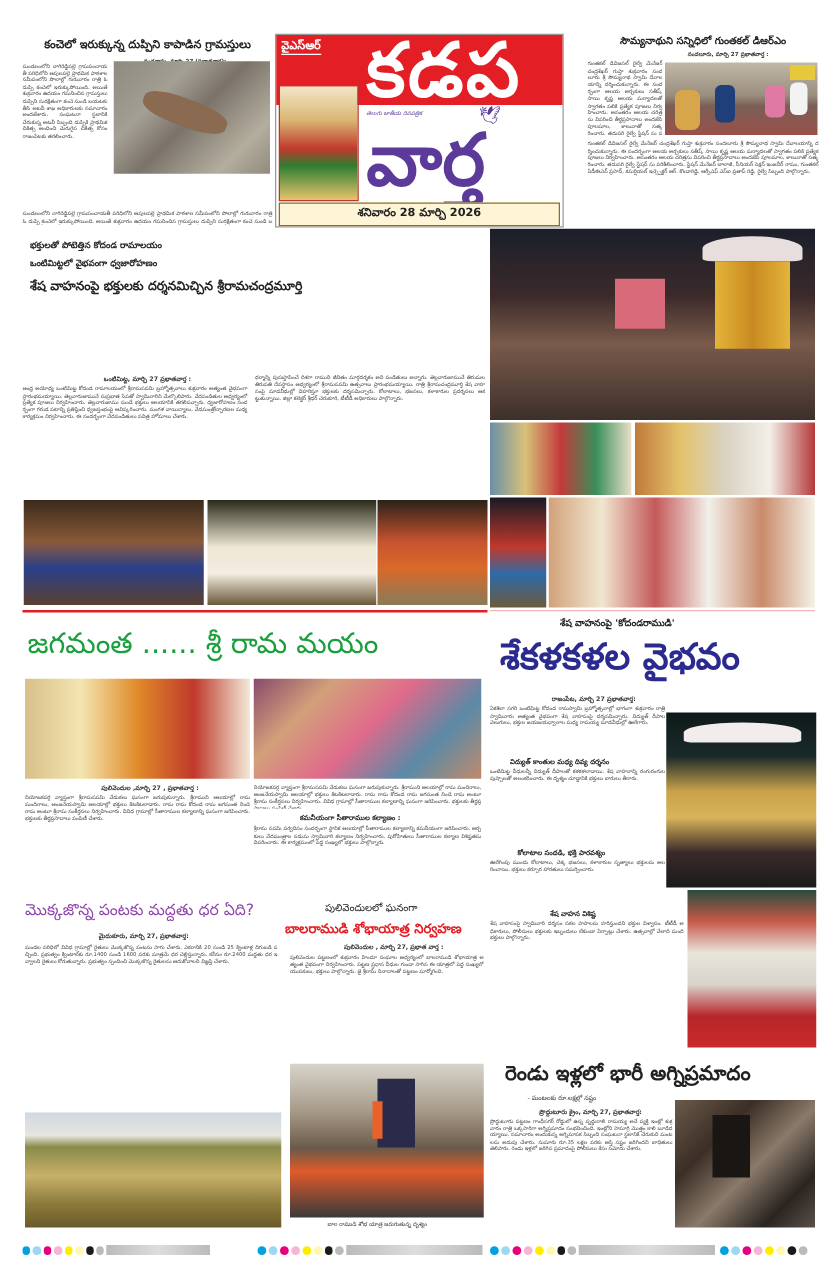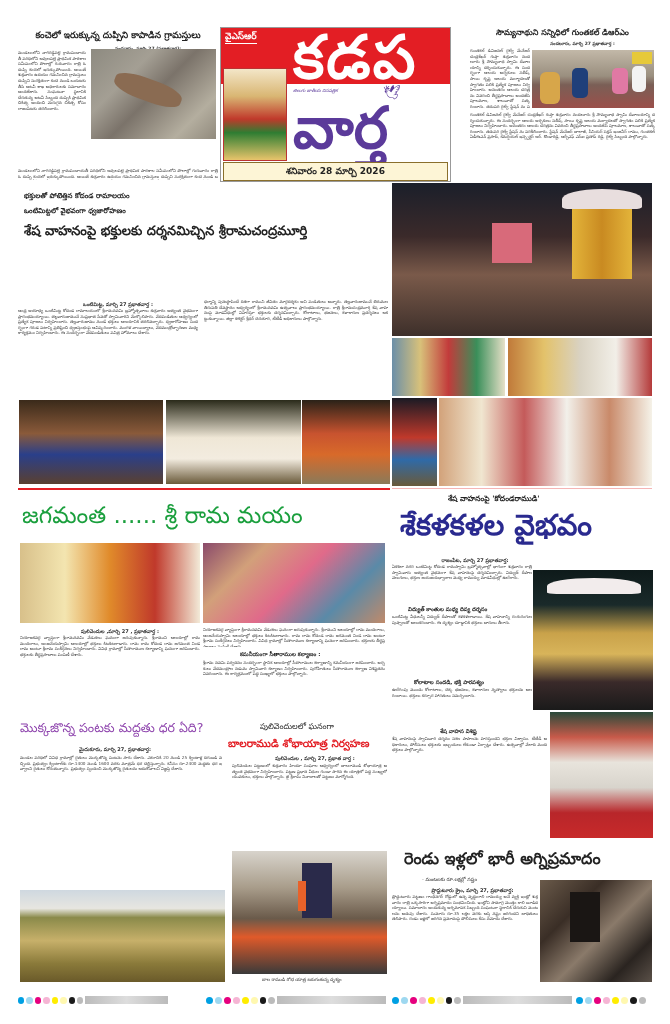--- a/index.html
+++ b/index.html
@@ -67,21 +67,21 @@
     <div style="position:absolute; left:80px; top:18px; width:16px; height:26px; background:#e079a4; border-radius:5px;"></div>
     <div style="position:absolute; left:100px; top:16px; width:14px; height:26px; background:#f3f3f3; border-radius:5px;"></div>
     <div style="position:absolute; left:100px; top:2px; width:20px; height:12px; background:#e6c93a;"></div>
   </div>
   <div class="body-text" style="position:absolute; left:0; top:84px; width:185px; height:62px;">గుంతకల్ డివిజనల్ రైల్వే మేనేజర్ చంద్రశేఖర్ గుప్తా శుక్రవారం నందలూరు శ్రీ సౌమ్యనాథ స్వామి దేవాలయాన్ని దర్శించుకున్నారు. ఈ సందర్భంగా ఆలయ అర్చకులు సతీష్, సాయి కృష్ణ ఆలయ మర్యాదలతో స్వాగతం పలికి ప్రత్యేక పూజలు నిర్వహించారు. అనంతరం ఆలయ చరిత్రను వివరించి తీర్థప్రసాదాలు అందజేసి పూలమాల, శాలువాతో సత్కరించారు. తదుపరి రైల్వే స్టేషన్ ను పరిశీలించారు. స్టేషన్ మేనేజర్ బాలాజీ, సీనియర్ సెక్షన్ ఇంజనీర్ రాము, గుంతకల్ ఏడీఈఎన్ ప్రసాద్, కమర్షియల్ ఇన్స్పెక్టర్ ఆర్. కొండారెడ్డి, ఆర్పీఎఫ్ ఎస్ఐ ప్రతాప్ రెడ్డి, రైల్వే సిబ్బంది పాల్గొన్నారు.</div>
 </div>
 
 <div class="abs" style="left:18px; top:185px; width:372px; height:215px;">
   <div class="sub" style="margin-top:7px; margin-left:6px;">భక్తులతో పోటెత్తిన కోదండ రామాలయం</div>
   <div class="sub" style="margin-top:6px; margin-left:6px;">ఒంటిమిట్టలో వైభవంగా ధ్వజారోహణం</div>
-  <div class="sub" style="margin-top:7px; margin-left:6px; font-size:13px;">శేష వాహనంపై భక్తులకు దర్శనమిచ్చిన శ్రీరామచంద్రమూర్తి</div>
+  <div class="sub" style="margin-top:7px; margin-left:6px; font-size:10px;">శేష వాహనంపై భక్తులకు దర్శనమిచ్చిన శ్రీరామచంద్రమూర్తి</div>
   <div class="dateline" style="position:absolute; left:40px; top:116px; width:120px;">ఒంటిమిట్ట, మార్చి 27 ప్రభాతవార్త :</div>
   <div class="body-text" style="position:absolute; left:0; top:123px; width:180px; height:90px;">ఆంధ్ర అయోధ్య ఒంటిమిట్ట కోదండ రామాలయంలో శ్రీరామనవమి బ్రహ్మోత్సవాలు శుక్రవారం అత్యంత వైభవంగా ప్రారంభమయ్యాయి. తెల్లవారుజామునే సుప్రభాత సేవతో స్వామివారిని మేల్కొలిపారు. వేదపండితుల ఆధ్వర్యంలో ప్రత్యేక పూజలు నిర్వహించారు. తెల్లవారుజాము నుండే భక్తులు ఆలయానికి తరలివచ్చారు. ధ్వజారోహణం సందర్భంగా గరుడ పటాన్ని ప్రతిష్ఠించి ధ్వజస్తంభంపై ఆవిష్కరించారు. మంగళ వాయిద్యాలు, వేదమంత్రోచ్ఛారణల మధ్య కార్యక్రమం నిర్వహించారు. ఈ సందర్భంగా వేదపండితులు పవిత్ర హోమాలు చేశారు.</div>
   <div class="body-text" style="position:absolute; left:186px; top:114px; width:184px; height:99px;">ధర్మాన్ని పునఃస్థాపించే దిశగా రాముని జీవితం మార్గదర్శకం అని పండితులు అన్నారు. తెల్లవారుజామునే తిరుమల తిరుపతి దేవస్థానం ఆధ్వర్యంలో శ్రీరామనవమి ఉత్సవాలు ప్రారంభమయ్యాయి. రాత్రి శ్రీరామచంద్రమూర్తి శేష వాహనంపై మాడవీధుల్లో విహరిస్తూ భక్తులకు దర్శనమిచ్చారు. కోలాటాలు, భజనలు, కళాకారుల ప్రదర్శనలు ఆకట్టుకున్నాయి. జిల్లా కలెక్టర్ శ్రీధర్ చెరుకూరి, టీటీడీ అధికారులు పాల్గొన్నారు.</div>
 </div>
 
 <div class="photo" style="left:392px; top:183px; width:260px; height:153px; background:linear-gradient(180deg,#1b1f2a 0%,#3b2a2a 35%,#7a5a4a 60%,#3d2f2a 100%);">
   <div style="position:absolute; right:10px; top:6px; width:80px; height:20px; background:#e8dede; border-radius:50% 50% 10% 10%;"></div>
   <div style="position:absolute; right:20px; top:26px; width:60px; height:70px; background:linear-gradient(90deg,#e3b43a,#c98a21,#e3b43a);"></div>
   <div style="position:absolute; left:100px; top:40px; width:40px; height:40px; background:#d86a7a;"></div>
 </div>

